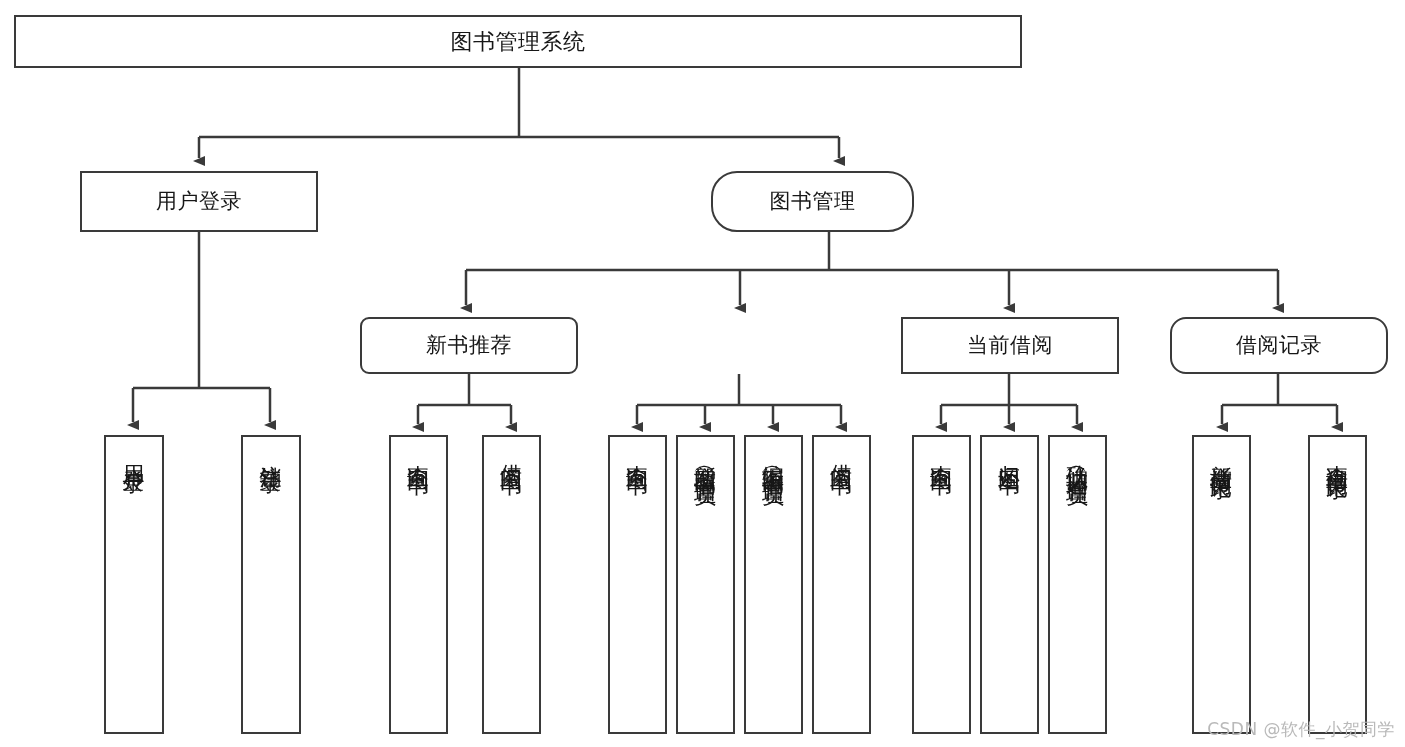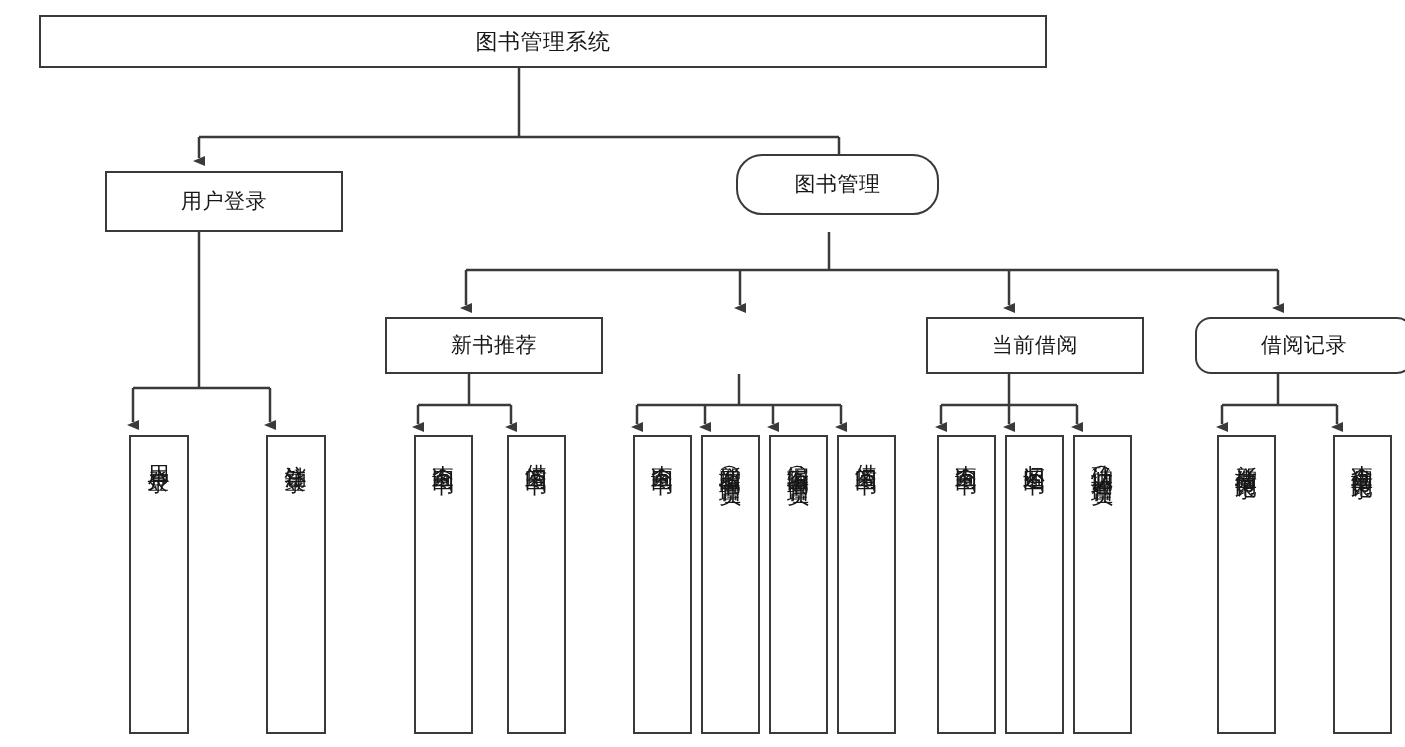--- a/index.html
+++ b/index.html
@@ -12,21 +12,20 @@
   svg#wires{position:absolute;left:0;top:0;width:1405px;height:747px;}
   .node{
     position:absolute;
     box-sizing:border-box;
     background:#ffffff;
     border:2px solid #3a3a3a;
     display:flex;
     align-items:center;
     justify-content:center;
     overflow:hidden;
-    margin-left:25px;
   }
   .node .label{
     display:block;
     text-align:center;
     line-height:1.18;
     letter-spacing:0.5px;
     color:#171717;
     white-space:nowrap;
   }
   
@@ -114,25 +113,25 @@
     </g>
   </svg>
 
   <div class="node horiz root" style="left:14px;top:15px;width:1008px;height:53px;">
     <span class="label">图书管理系统</span>
   </div>
 
   <div class="node horiz" style="left:80px;top:171px;width:238px;height:61px;">
     <span class="label">用户登录</span>
   </div>
-  <div class="node horiz" style="left:711px;top:154px;width:203px;height:61px;border-radius:26px;">
+  <div class="node horiz" style="left:711px;top:171px;width:203px;height:61px;border-radius:26px;">
     <span class="label">图书管理</span>
   </div>
 
-  <div class="node horiz" style="left:360px;top:317px;width:218px;height:57px;">
+  <div class="node horiz" style="left:360px;top:317px;width:218px;height:57px;border-radius:9px;">
     <span class="label">新书推荐</span>
   </div>
   <div class="node horiz" style="left:901px;top:317px;width:218px;height:57px;">
     <span class="label">当前借阅</span>
   </div>
   <div class="node horiz" style="left:1170px;top:317px;width:218px;height:57px;border-radius:16px;">
     <span class="label">借阅记录</span>
   </div>
 
   <div class="node vert" style="left:104px;top:435px;width:60px;height:299px;">
@@ -172,14 +171,15 @@
     <span class="label">确认归还（管理员）</span>
   </div>
 
   <div class="node vert" style="left:1192px;top:435px;width:59px;height:299px;">
     <span class="label">新增借阅记录</span>
   </div>
   <div class="node vert" style="left:1308px;top:435px;width:59px;height:299px;">
     <span class="label">查询借阅记录</span>
   </div>
 
+  <div id="watermark">CSDN @软件_小贺同学</div>
 
 </div>
 
 </body></html>

